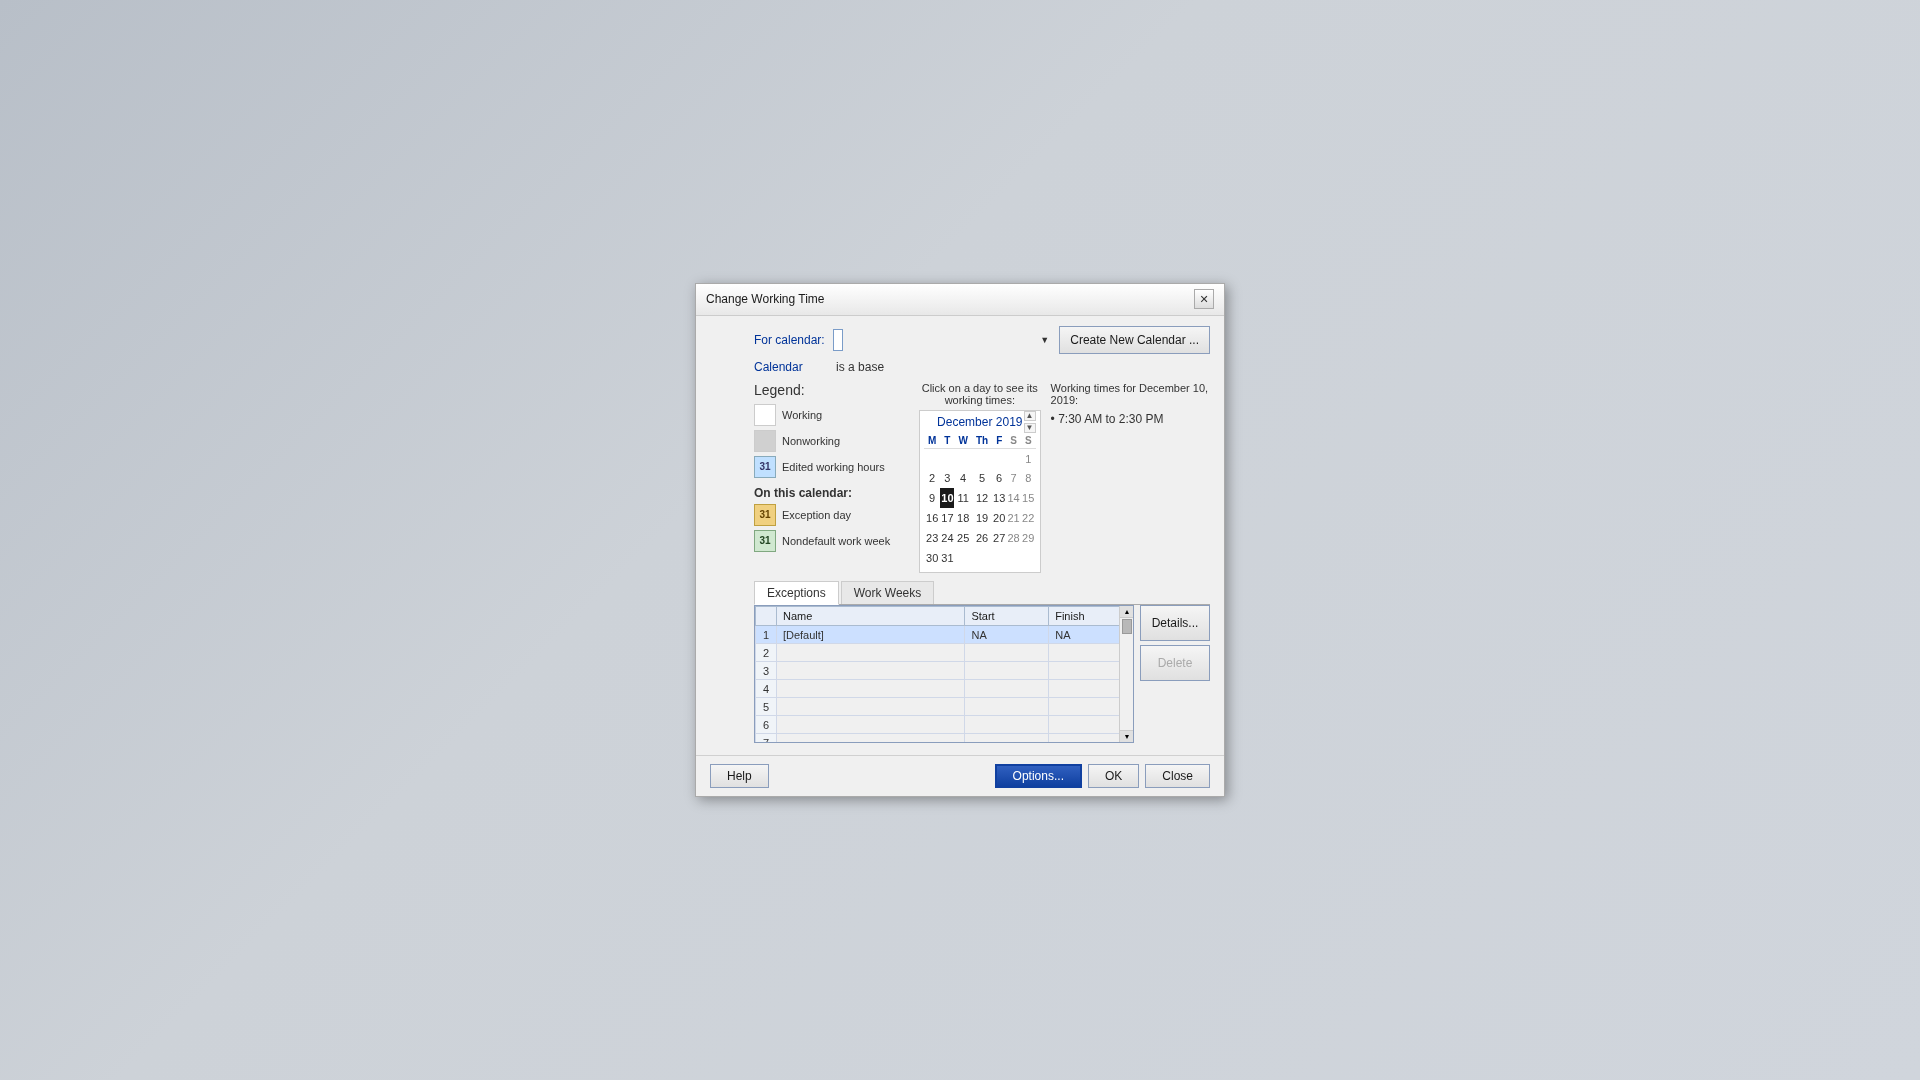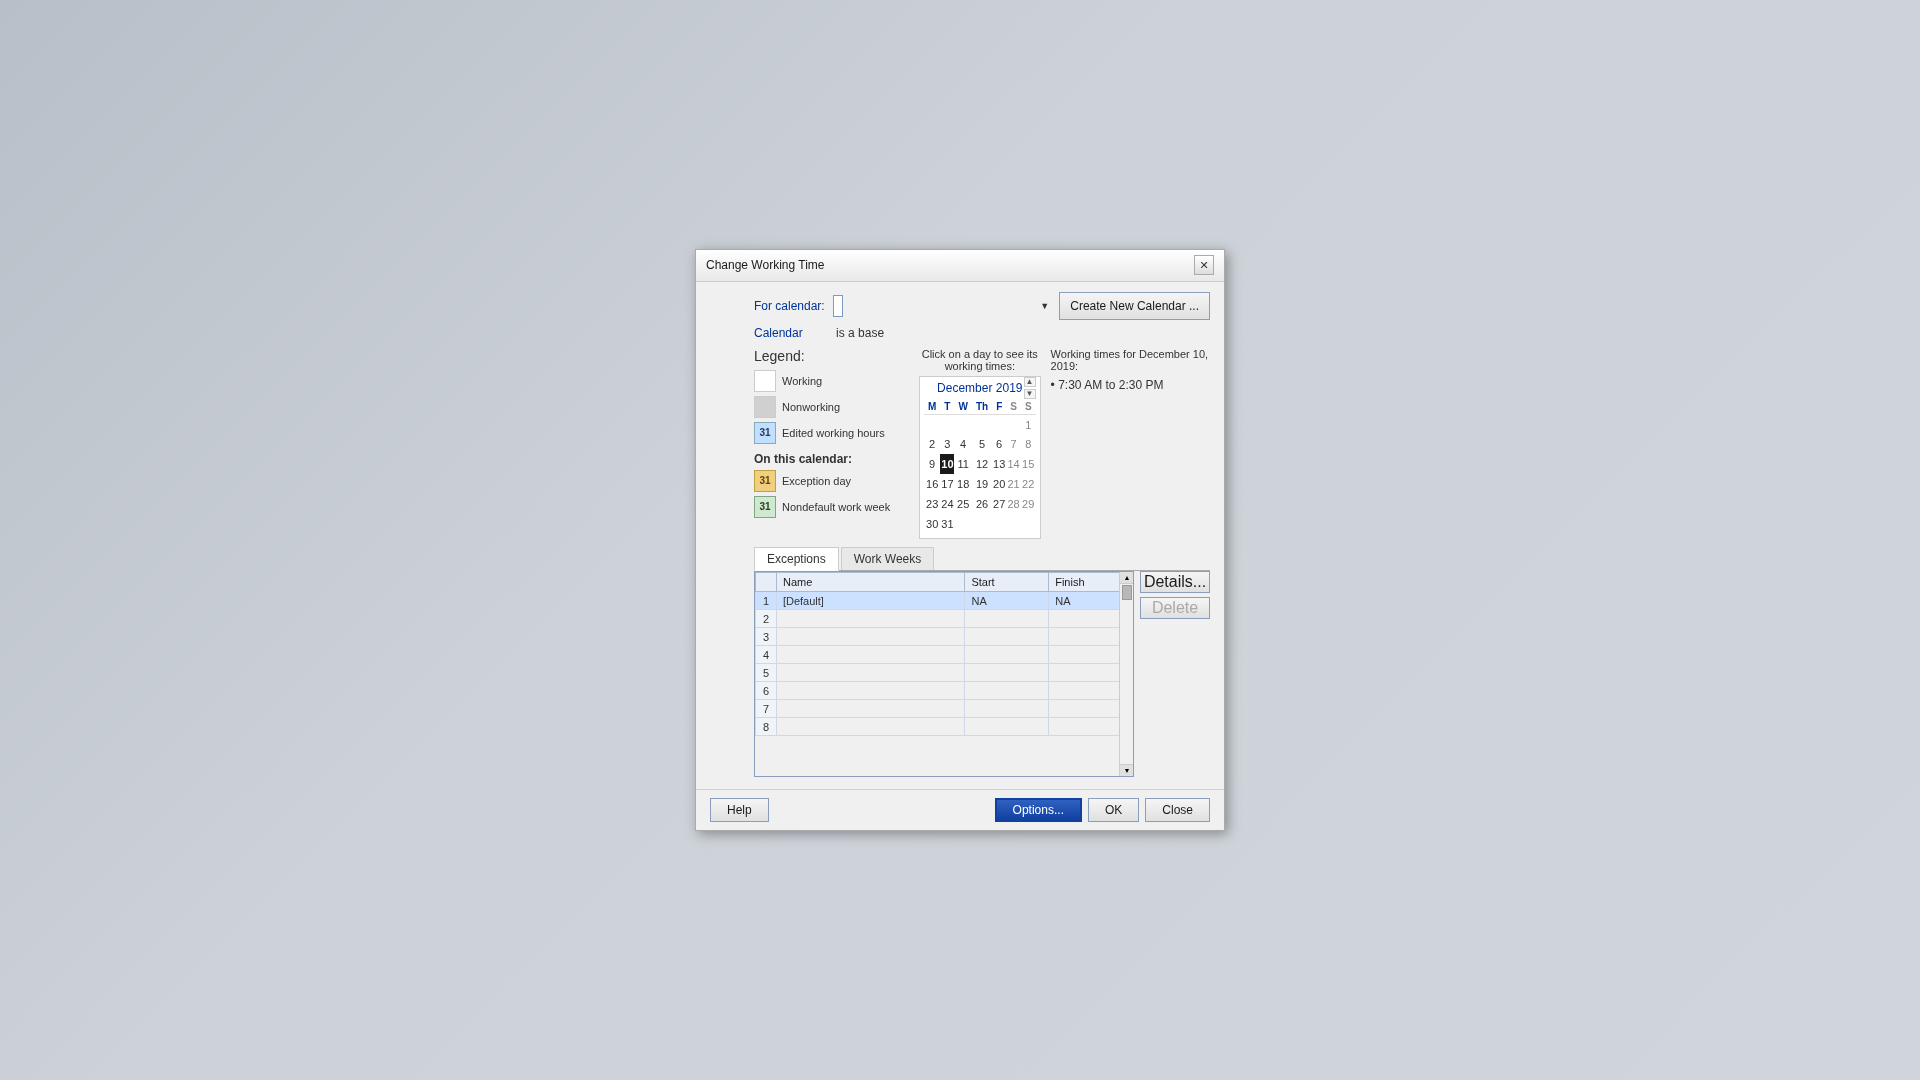--- a/index.html
+++ b/index.html
@@ -288,21 +288,21 @@
       margin-bottom: -1px;
       z-index: 1;
       position: relative;
       color: #333;
     }
     
     .work-table-wrapper {
       border: 1px solid #8a9dbc;
       margin-top: 0;
       position: relative;
-      height: 206px;
+      height: 138px;
       overflow: hidden;
     }
     .work-table {
       width: 100%;
       border-collapse: collapse;
     }
     .work-table th {
       background: #e8eef8;
       border: 1px solid #aabbd0;
       padding: 3px 6px;
@@ -331,24 +331,24 @@
     .col-finish { width: 80px; }
     
     .table-actions {
       display: flex;
       flex-direction: column;
       gap: 4px;
       margin-left: 6px;
     }
     .action-btn {
       width: 70px;
-      height: 22px;
+      height: 36px;
       border: 1px solid #8a9dbc;
       background: linear-gradient(to bottom, #f5f5f5, #e0e0e0);
-      font-size: 16px;
+      font-size: 12px;
       color: #1a1a1a;
       cursor: pointer;
     }
     .action-btn:disabled { color: #aaa; cursor: default; }
     .table-and-actions {
       display: flex;
       align-items: flex-start;
       margin-top: 0;
     }
     

